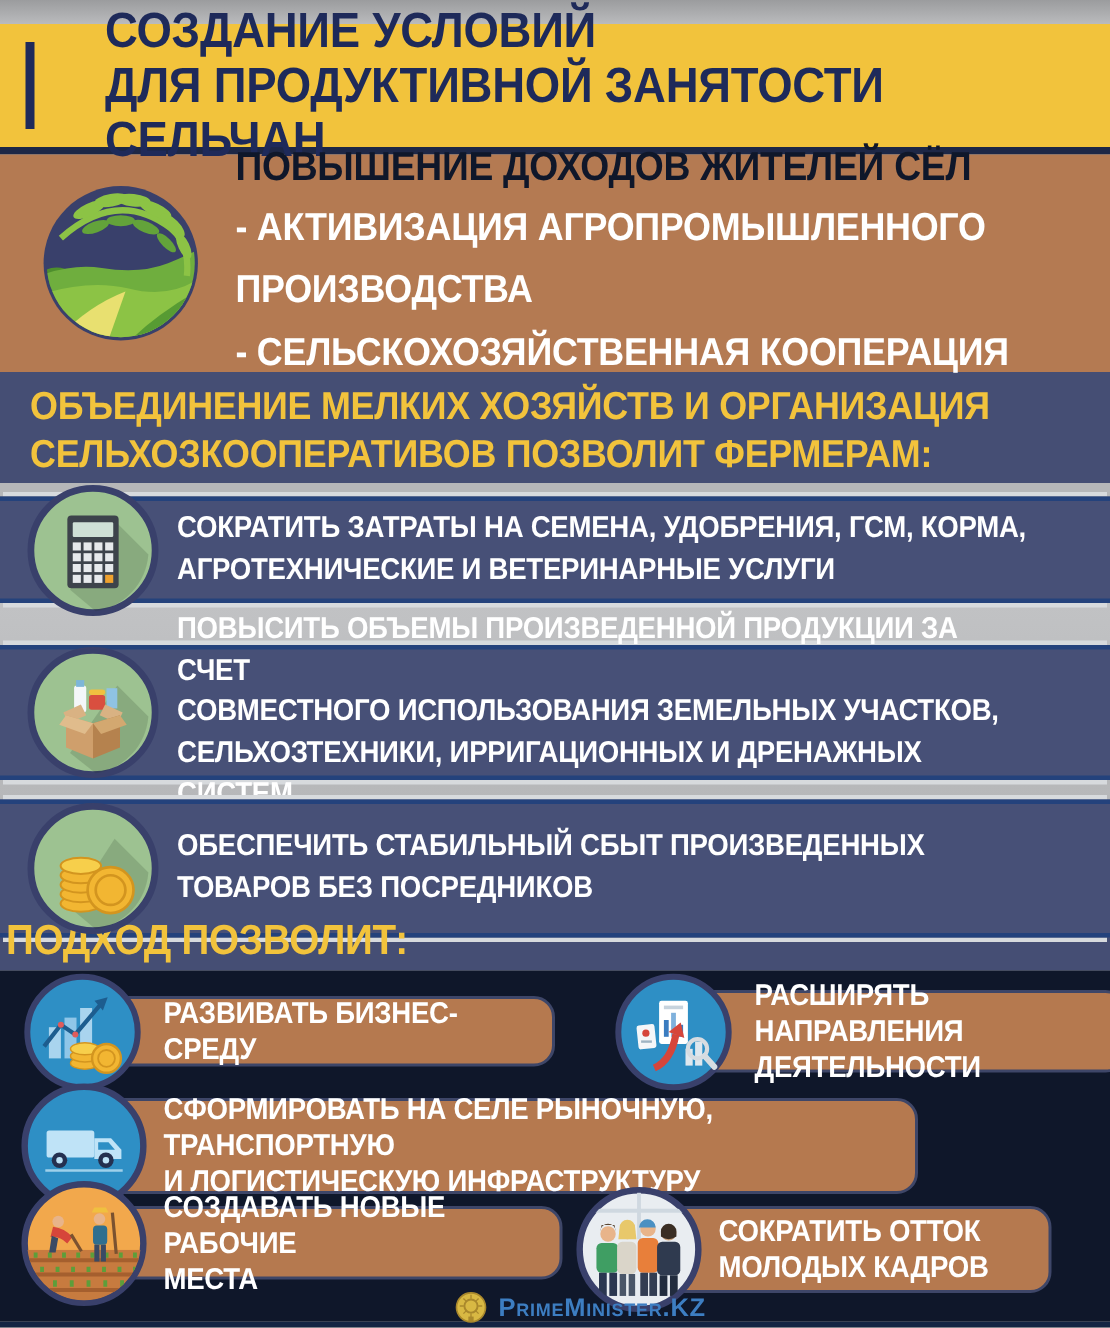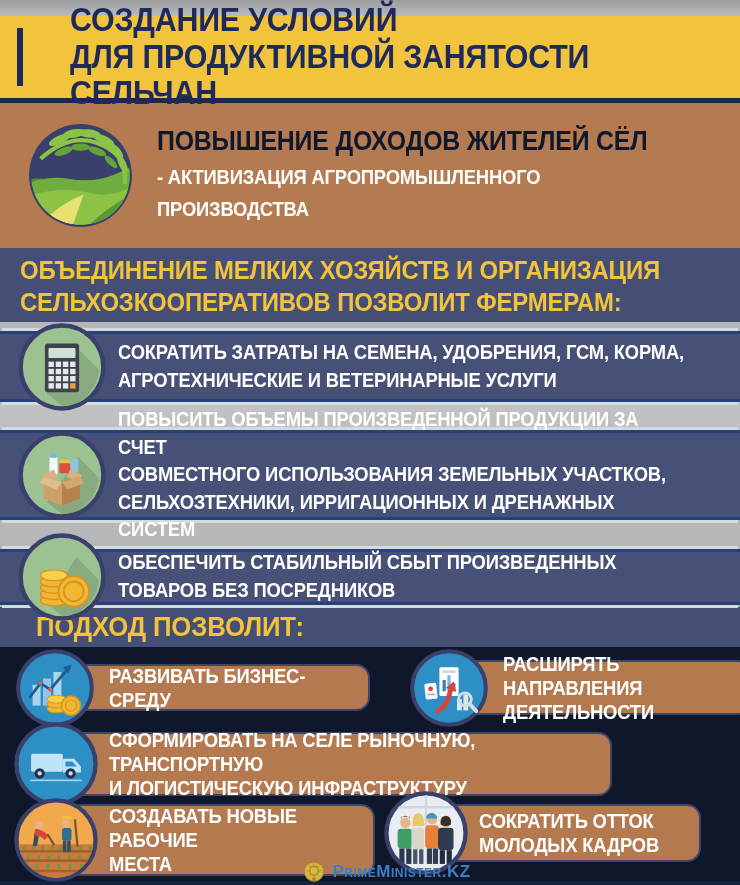--- a/index.html
+++ b/index.html
@@ -16,54 +16,54 @@
   .header-accent{position:absolute;left:17px;top:12px;bottom:12px;width:6px;background:#1e2a5a;}
   .header h1{margin:0 0 0 30px;font-size:33px;line-height:1.12;color:#1e2a5a;font-weight:700;}
   .header h1 span{display:block;}
   .header-sep{height:5px;background:#1d2746;}
 
   
   .income{height:145px;background:#b47a52;display:flex;align-items:center;padding-left:28px;box-sizing:border-box;}
   .income-logo{width:105px;height:105px;flex:0 0 105px;}
   .income-text{margin-left:24px;}
   .income-title{font-size:27px;font-weight:700;color:#0f172a;margin-bottom:4px;}
-  .income-bullet{font-size:20px;font-weight:700;color:#ffffff;line-height:1.6;}
+  .income-bullet{font-size:26px;font-weight:700;color:#ffffff;line-height:1.6;}
 
   
   .coop-heading{height:74px;background:#454e74;box-sizing:border-box;padding:7px 0 0 20px;}
   .coop-heading .txt{font-size:26px;font-weight:700;color:#f2c33c;line-height:1.22;}
 
   
   .items-zone{height:276px;background:linear-gradient(#c7c8ca,#b0b1b3);position:relative;}
   .item-bar{position:relative;background:#475077;border-top:3px solid #24427c;border-bottom:3px solid #24427c;
             box-shadow:0 -5px 0 -2px #d7dadd,0 5px 0 -2px #d7dadd;
             display:flex;align-items:center;box-sizing:border-box;padding-left:118px;}
   .item-bar .item-text{font-size:20px;font-weight:700;color:#ffffff;line-height:1.38;}
   .bar1{margin-top:9px;height:71px;}
   .bar2{margin-top:28px;height:90px;}
-  .bar3{margin-top:29px;height:56px;}
+  .bar3{margin-top:13px;height:92px;}
   .item-icon{position:absolute;left:17px;top:50%;transform:translateY(-50%);width:90px;height:90px;z-index:2;}
   .item-icon svg{width:100%;height:100%;display:block;}
 
   
-  .approach-heading{height:40px;background:#454e74;display:flex;align-items:center;padding-left:36px;box-sizing:border-box;}
+  .approach-heading{height:40px;background:#454e74;display:flex;align-items:center;padding-left:4px;box-sizing:border-box;}
   .approach-heading .txt{font-size:28px;font-weight:700;color:#f2c33c;}
 
   
   .approach-zone{height:234px;position:relative;background:#0f172a;}
   .pill{position:absolute;background:#b5794f;border:2px solid #3e4668;border-radius:14px;
         display:flex;align-items:center;box-sizing:border-box;padding-left:52px;}
   .pill .pill-text{font-size:20px;font-weight:700;color:#ffffff;line-height:1.2;}
   .pill-icon{position:absolute;left:-42px;top:50%;transform:translateY(-50%);width:80px;height:80px;}
   .pill-icon.big{width:86px;height:86px;left:-44px;}
   .pill-icon svg{width:100%;height:100%;display:block;}
   .pill-r1a{left:55px;top:17px;width:315px;height:47px;}
   .pill-r1b{left:449px;top:13px;width:302px;height:55px;}
   .pill-r2 {left:55px;top:85px;width:557px;height:64px;}
-  .pill-r3a{left:55px;top:157px;width:320px;height:72px;}
+  .pill-r3a{left:55px;top:157px;width:320px;height:49px;}
   .pill-r3b{left:425px;top:157px;width:276px;height:58px;}
 
   .footer{position:absolute;left:0;right:0;top:216px;height:18px;display:flex;align-items:center;justify-content:center;gap:7px;padding-left:34px;}
   .footer-emblem{width:22px;height:22px;}
   .footer-emblem svg{width:100%;height:100%;display:block;}
   .footer-brand{font-size:17px;font-weight:700;color:#3d7ec2;font-variant:small-caps;letter-spacing:.5px;text-decoration:none;}
 
   .bottom-bar{height:13px;background:#132443;}
 </style>
 </head>
@@ -111,20 +111,21 @@
           <ellipse cx="34" cy="27" rx="9" ry="3.5" transform="rotate(-20 34 27)"></ellipse>
           <ellipse cx="50" cy="23" rx="9" ry="3.5"></ellipse>
           <ellipse cx="66" cy="27" rx="9" ry="3.5" transform="rotate(22 66 27)"></ellipse>
           <ellipse cx="79" cy="37" rx="8" ry="3" transform="rotate(45 79 37)"></ellipse>
         </g>
       </svg>
     </div>
     <div class="income-text">
       <div class="income-title"><span class="cond">ПОВЫШЕНИЕ ДОХОДОВ ЖИТЕЛЕЙ СЁЛ</span></div>
       <div class="income-bullet"><span class="cond">- АКТИВИЗАЦИЯ АГРОПРОМЫШЛЕННОГО ПРОИЗВОДСТВА</span></div>
+      <div class="income-bullet"><span class="cond">- СЕЛЬСКОХОЗЯЙСТВЕННАЯ КООПЕРАЦИЯ</span></div>
     </div>
   </section>
 
   <section class="coop-heading">
     <span class="txt cond ml">ОБЪЕДИНЕНИЕ МЕЛКИХ ХОЗЯЙСТВ И ОРГАНИЗАЦИЯ
 СЕЛЬХОЗКООПЕРАТИВОВ ПОЗВОЛИТ ФЕРМЕРАМ:</span>
   </section>
 
   <section class="items-zone">
 

